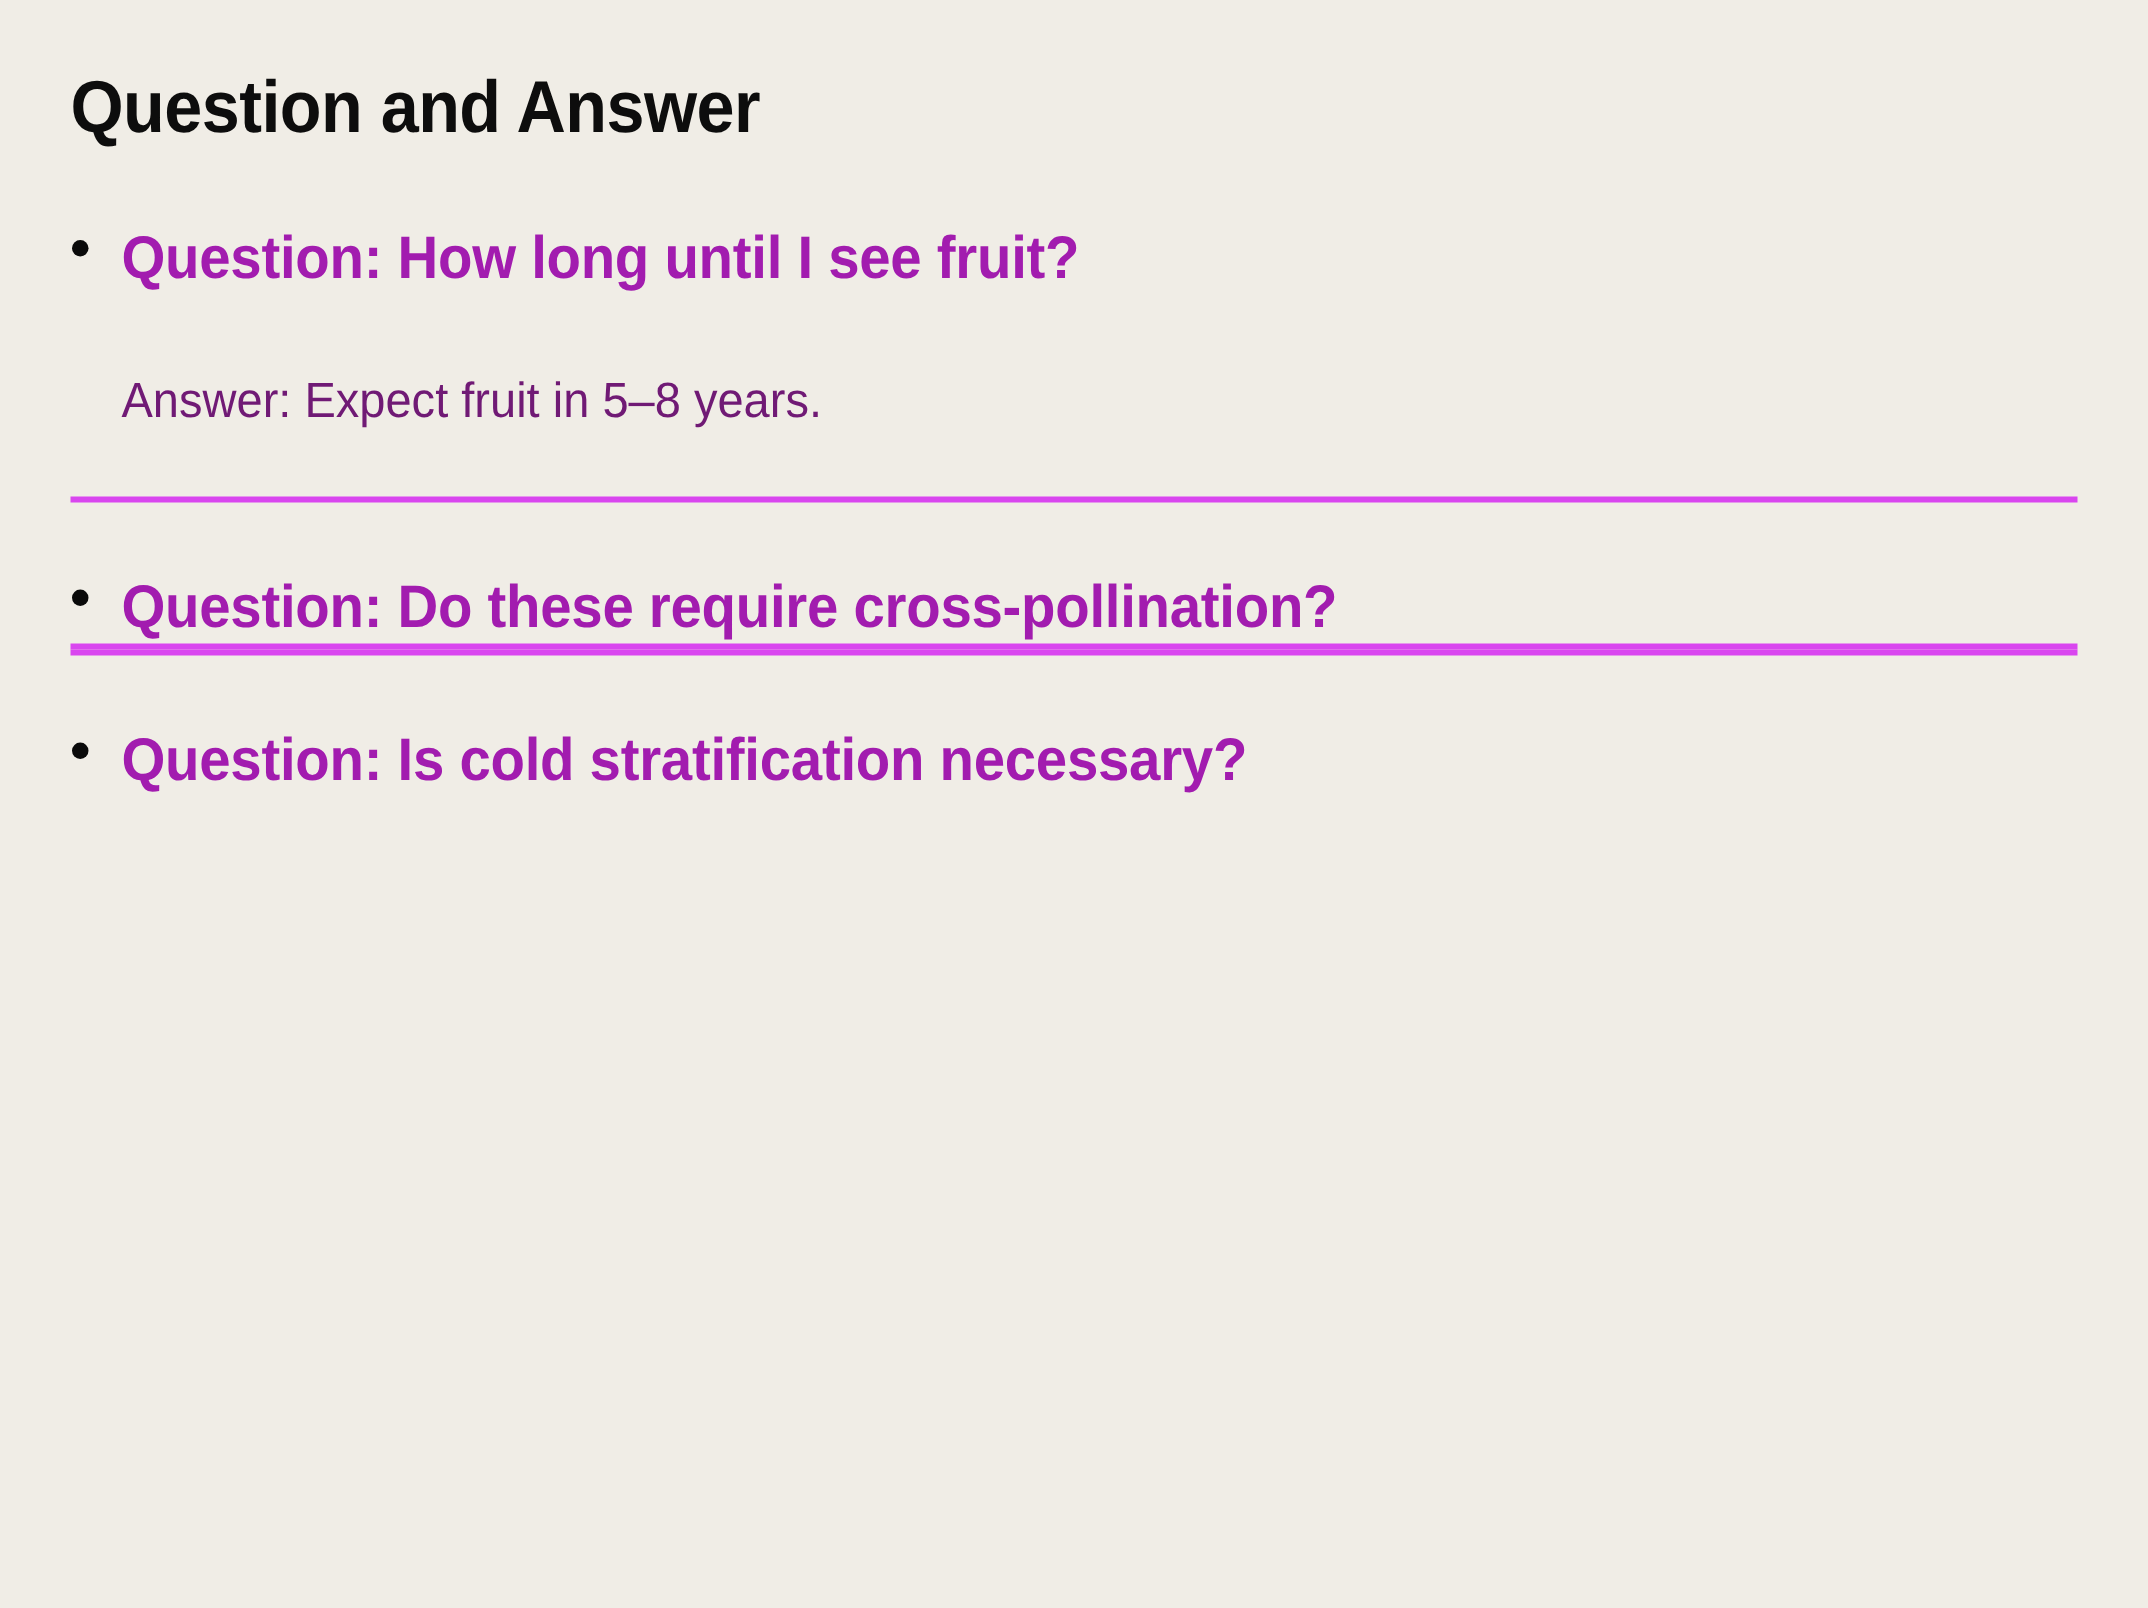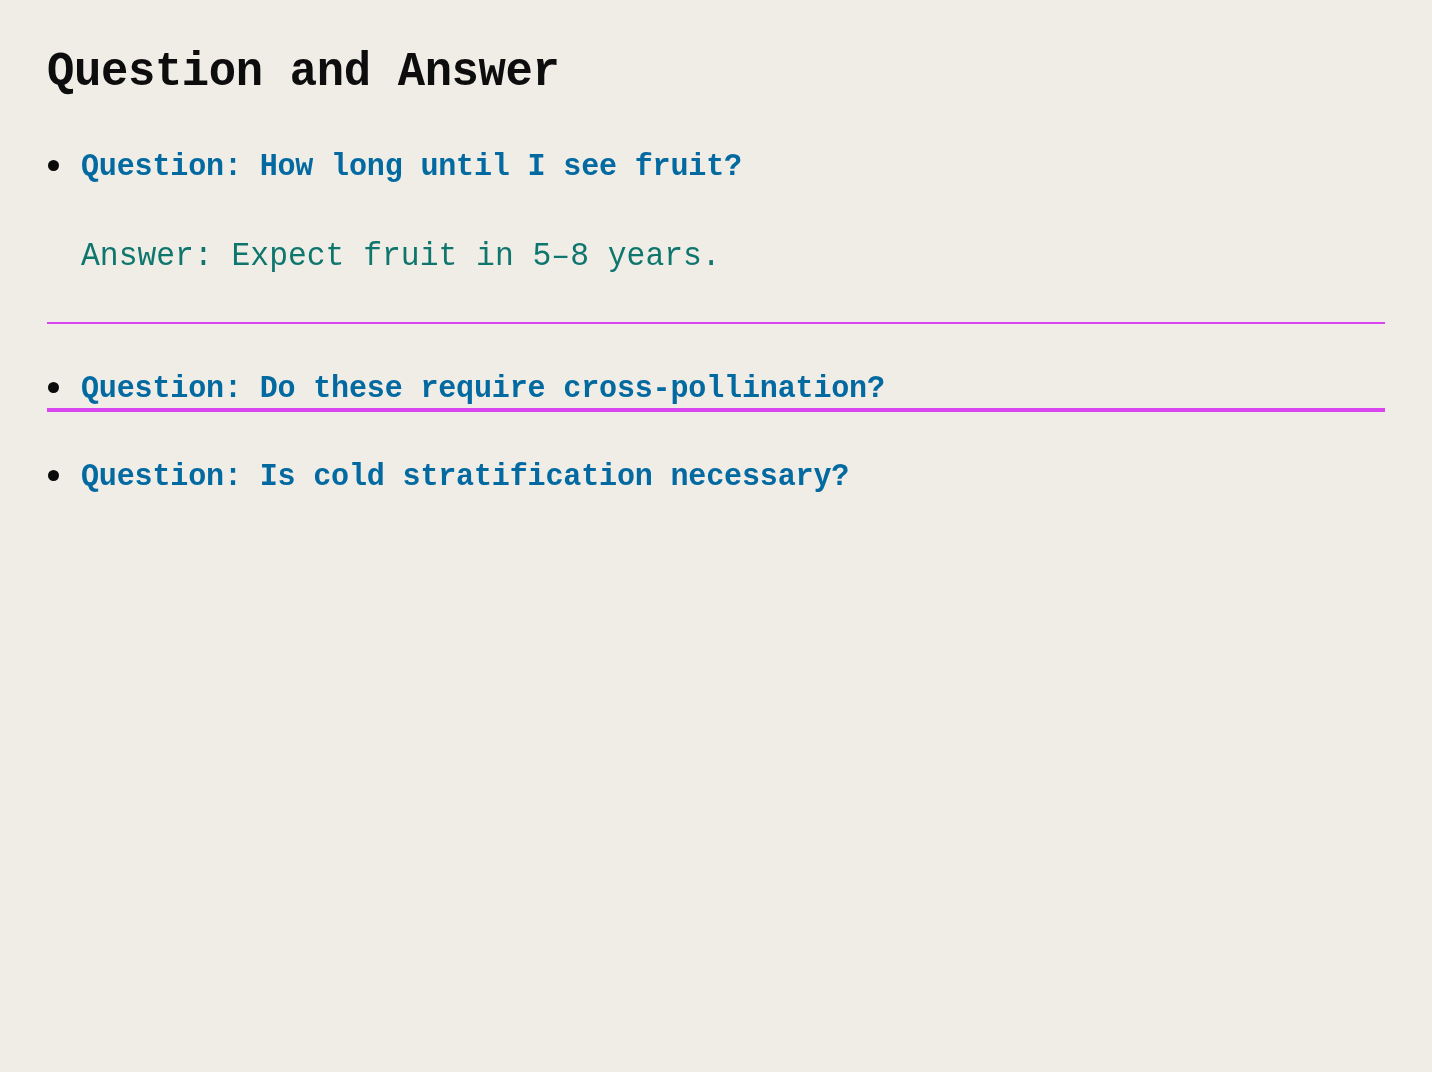--- a/index.html
+++ b/index.html
@@ -14,21 +14,20 @@
     font-family: "Liberation Sans", "DejaVu Sans", sans-serif;
     overflow: hidden;
   }
 
   .page {
     position: relative;
     width: 1432px;
     height: 944px;
     box-sizing: border-box;
     padding: 0 47px;
-    font-family: Liberation Mono, monospace;
   }
 
   .page-title {
     margin: 0;
     padding-top: 44px;
     font-size: 49px;
     font-weight: bold;
     line-height: 1.18;
     letter-spacing: -0.4px;
     color: #0d0d0d;
@@ -42,32 +41,32 @@
     padding: 0;
   }
 
   .qa-item {
     position: relative;
     padding: 0;
     margin: 0;
   }
 
   .qa-item + .qa-item {
-    border-top: 2px solid #d946ef;
+    border-top: 4px solid #d946ef;
   }
 
   .qa-question {
     position: relative;
     padding-left: 34px;
     padding-top: 46px;
-    font-size: 32px;
+    font-size: 40px;
     font-weight: bold;
     line-height: 1.2;
     letter-spacing: -0.2px;
-    color: #0369a1;
+    color: #a21caf;
   }
 
   .bullet-icon {
     position: absolute;
     left: 1px;
     top: 58px;
     width: 11px;
     height: 11px;
     border-radius: 50%;
     background: #0a0a0a;
@@ -80,21 +79,21 @@
     transform-origin: left center;
   }
 
   .qa-answer {
     padding-left: 34px;
     padding-top: 51px;
     padding-bottom: 45px;
     font-size: 33px;
     font-weight: normal;
     line-height: 1.2;
-    color: #0f766e;
+    color: #701a75;
   }
 
   .qa-answer-text {
     display: inline-block;
     transform: scaleX(0.95);
     transform-origin: left center;
   }
 </style>
 </head>
 <body>

